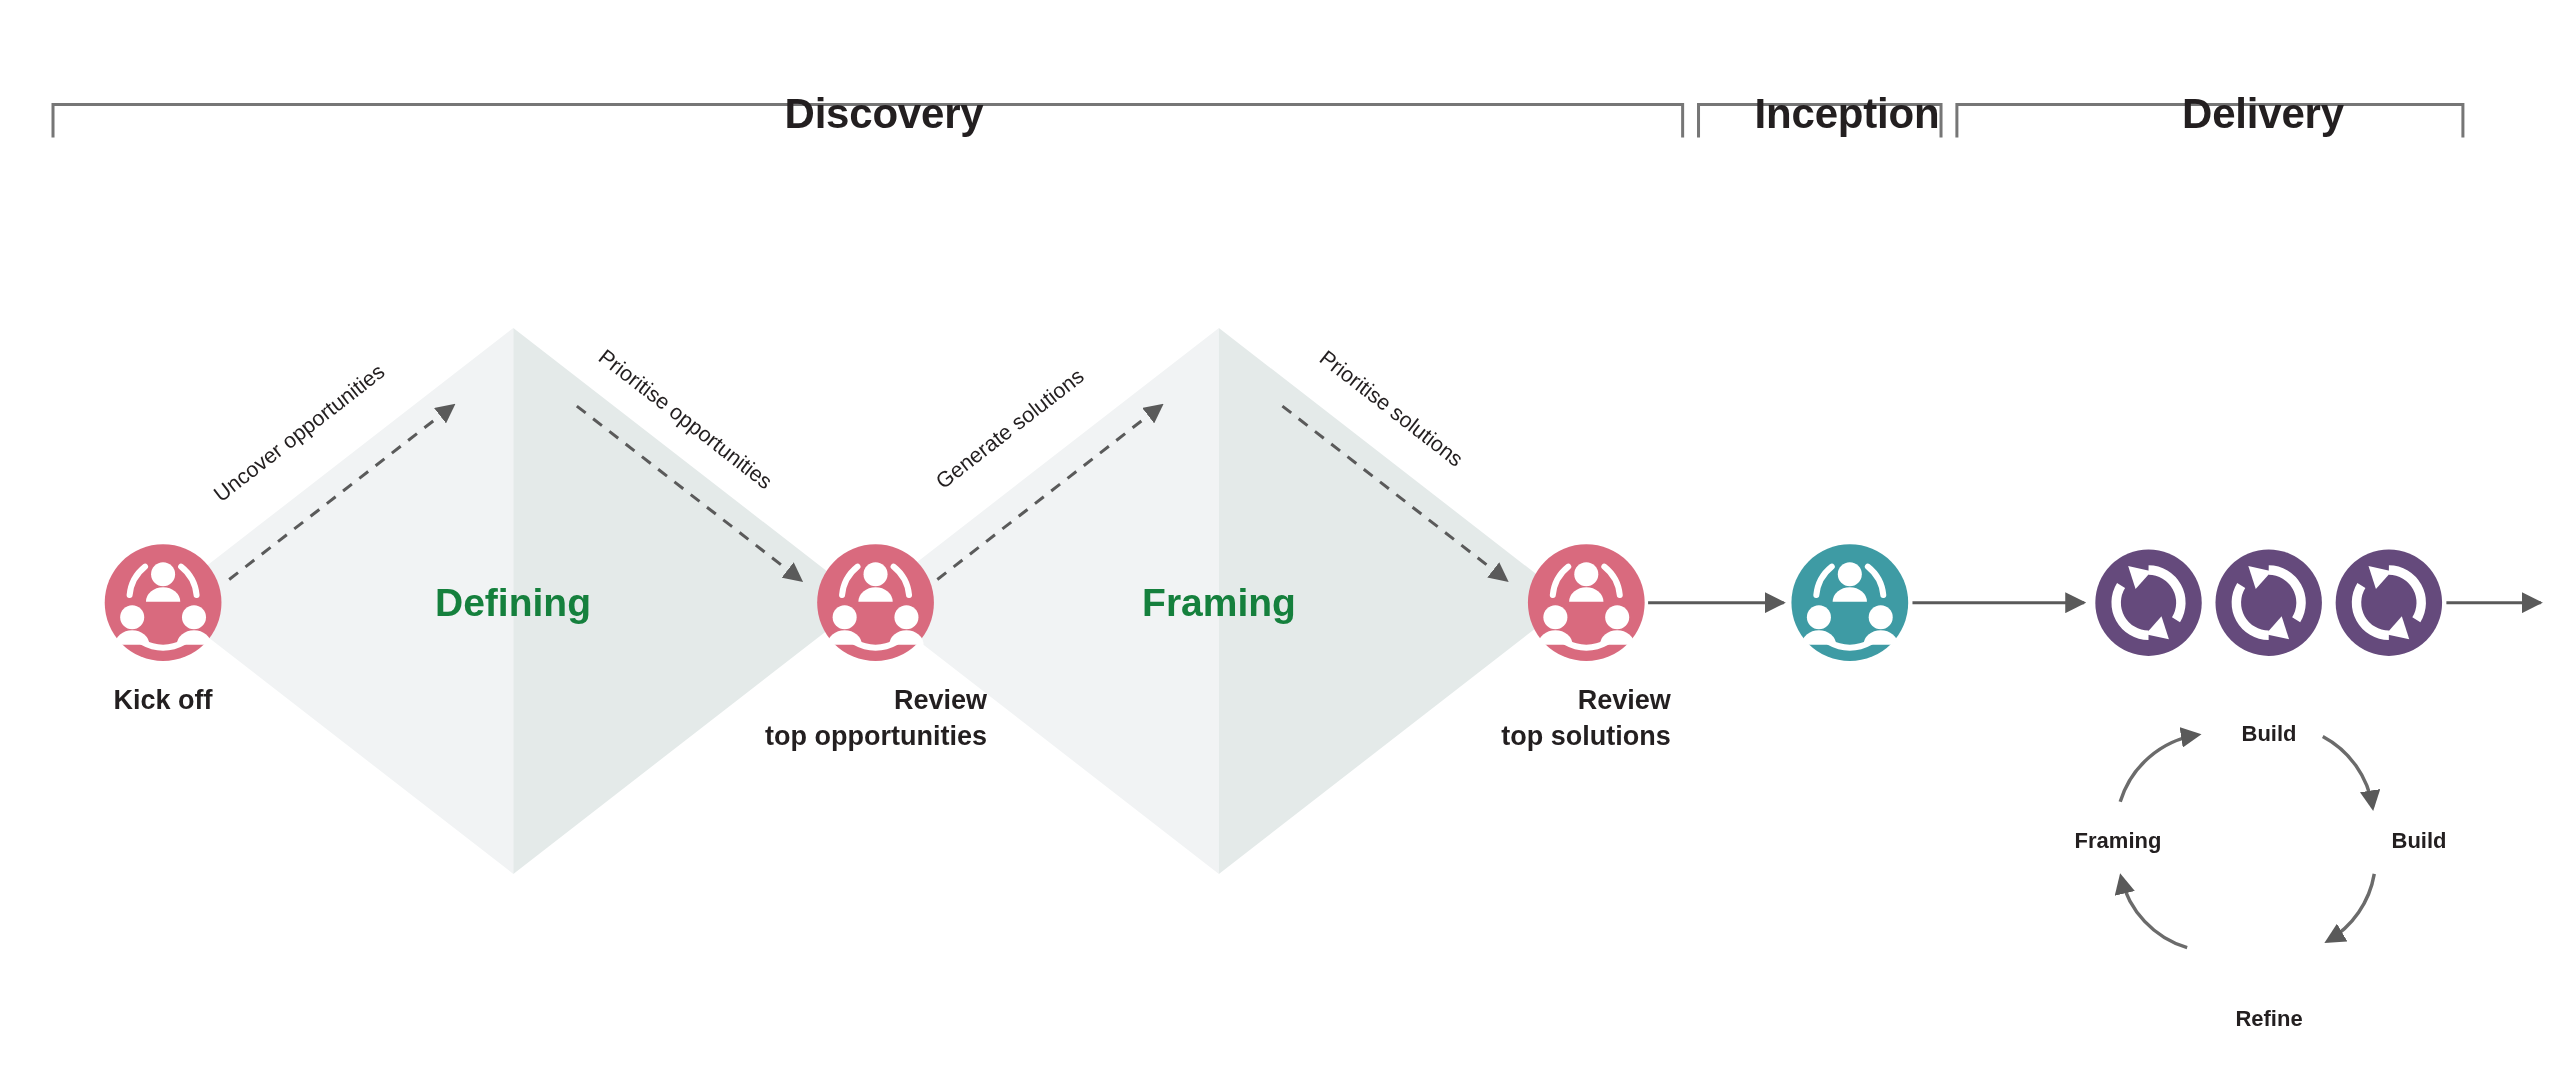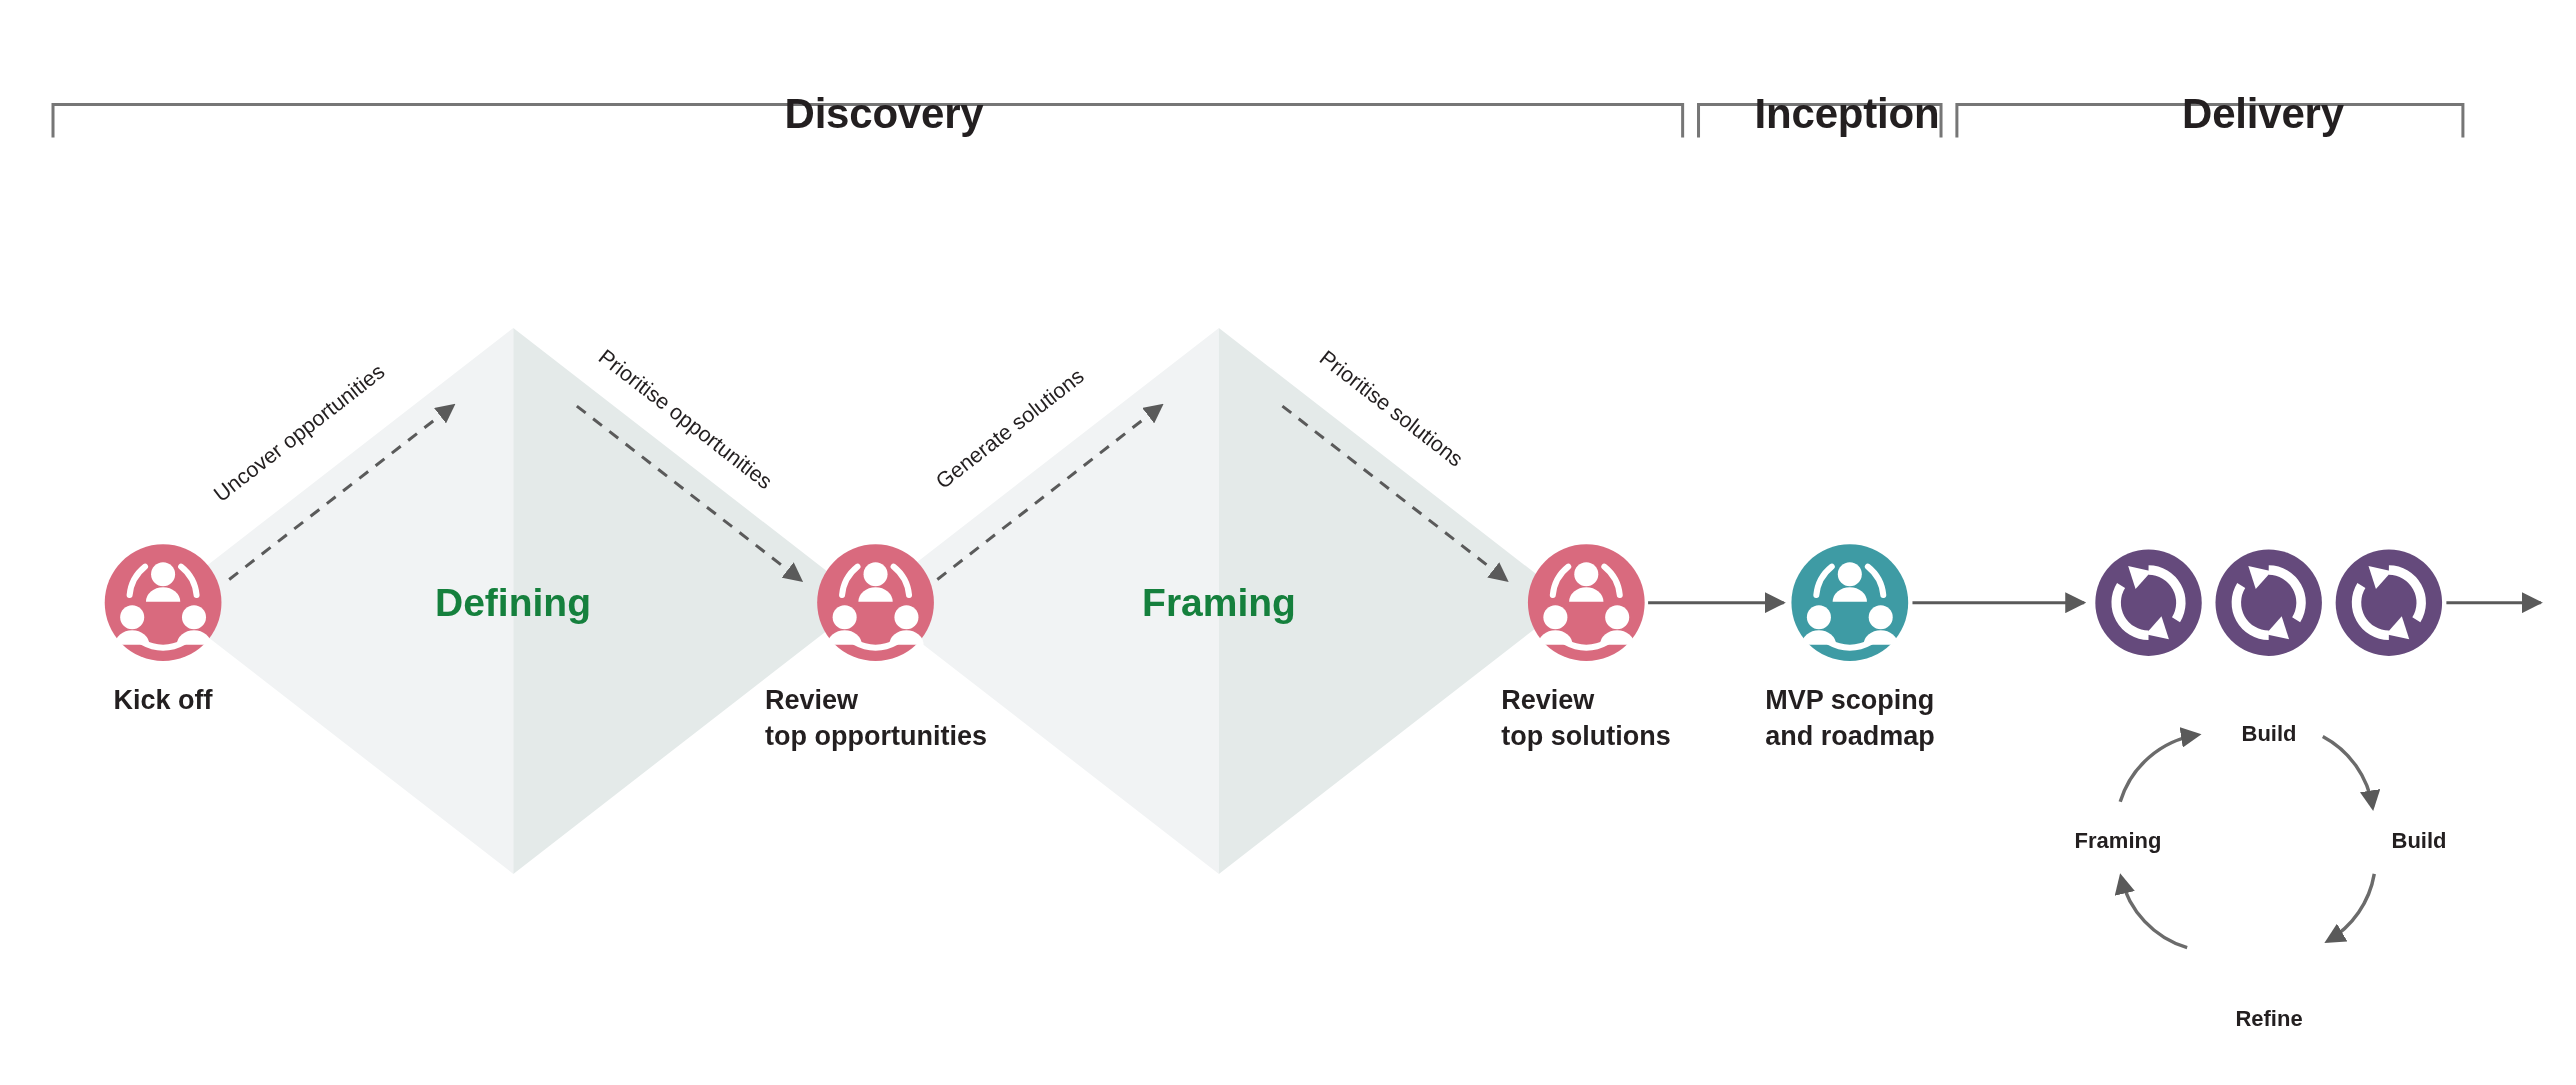--- a/index.html
+++ b/index.html
@@ -37,21 +37,21 @@
     white-space: nowrap;
     transform: translateX(-50%);
     margin-top: 38px;
   }
   .node-label {
     position: absolute;
     font-size: 27px;
     font-weight: bold;
     line-height: 1.35;
     color: #231f20;
-    text-align: left;
+    text-align: right;
     white-space: pre;
     transform: translateX(-50%);
   }
   .diamond-label {
     position: absolute;
     font-size: 39px;
     font-weight: bold;
     color: #15803d;
     white-space: nowrap;
     transform: translate(-50%, -50%);
@@ -242,22 +242,20 @@
   <div class="phase-label" style="left:2263px; top:52px;">Delivery</div>
 
   <div class="diamond-label" style="left:513px; top:603px;">Defining</div>
   <div class="diamond-label" style="left:1219px; top:603px;">Framing</div>
 
   <div class="node-label" style="left:163px; top:682px;">Kick off</div>
   <div class="node-label" style="left:876px; top:682px;">Review
 top opportunities</div>
   <div class="node-label" style="left:1586px; top:682px;">Review
 top solutions</div>
-  <div class="node-label" style="left:1850px; top:682px;">MVP scoping
-and roadmap</div>
 
   <div class="edge-label" style="left:217px; top:485px; transform:rotate(-37.8deg);">Uncover opportunities</div>
   <div class="edge-label" style="left:601px; top:342px; transform:rotate(37.8deg);">Prioritise opportunities</div>
   <div class="edge-label" style="left:939px; top:472px; transform:rotate(-37.8deg);">Generate solutions</div>
   <div class="edge-label" style="left:1322px; top:343px; transform:rotate(37.8deg);">Prioritise solutions</div>
 
   <div class="cycle-label" style="left:2269px; top:734px;">Build</div>
   <div class="cycle-label" style="left:2419px; top:841px;">Build</div>
   <div class="cycle-label" style="left:2269px; top:997px;margin-top:22px;">Refine</div>
   <div class="cycle-label" style="left:2118px; top:841px;">Framing</div>

